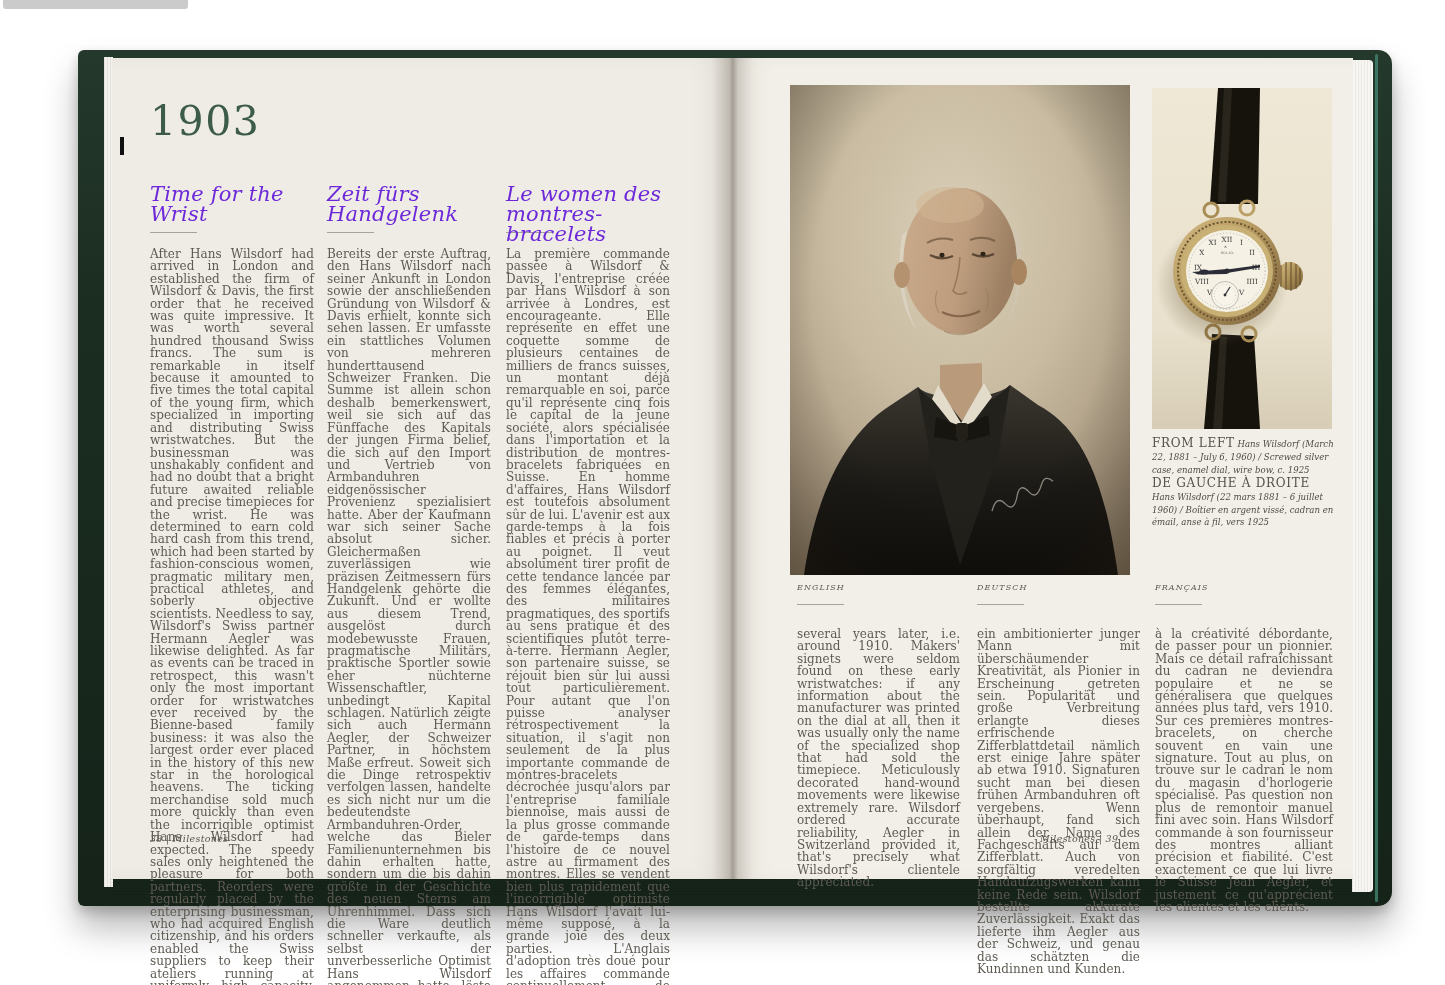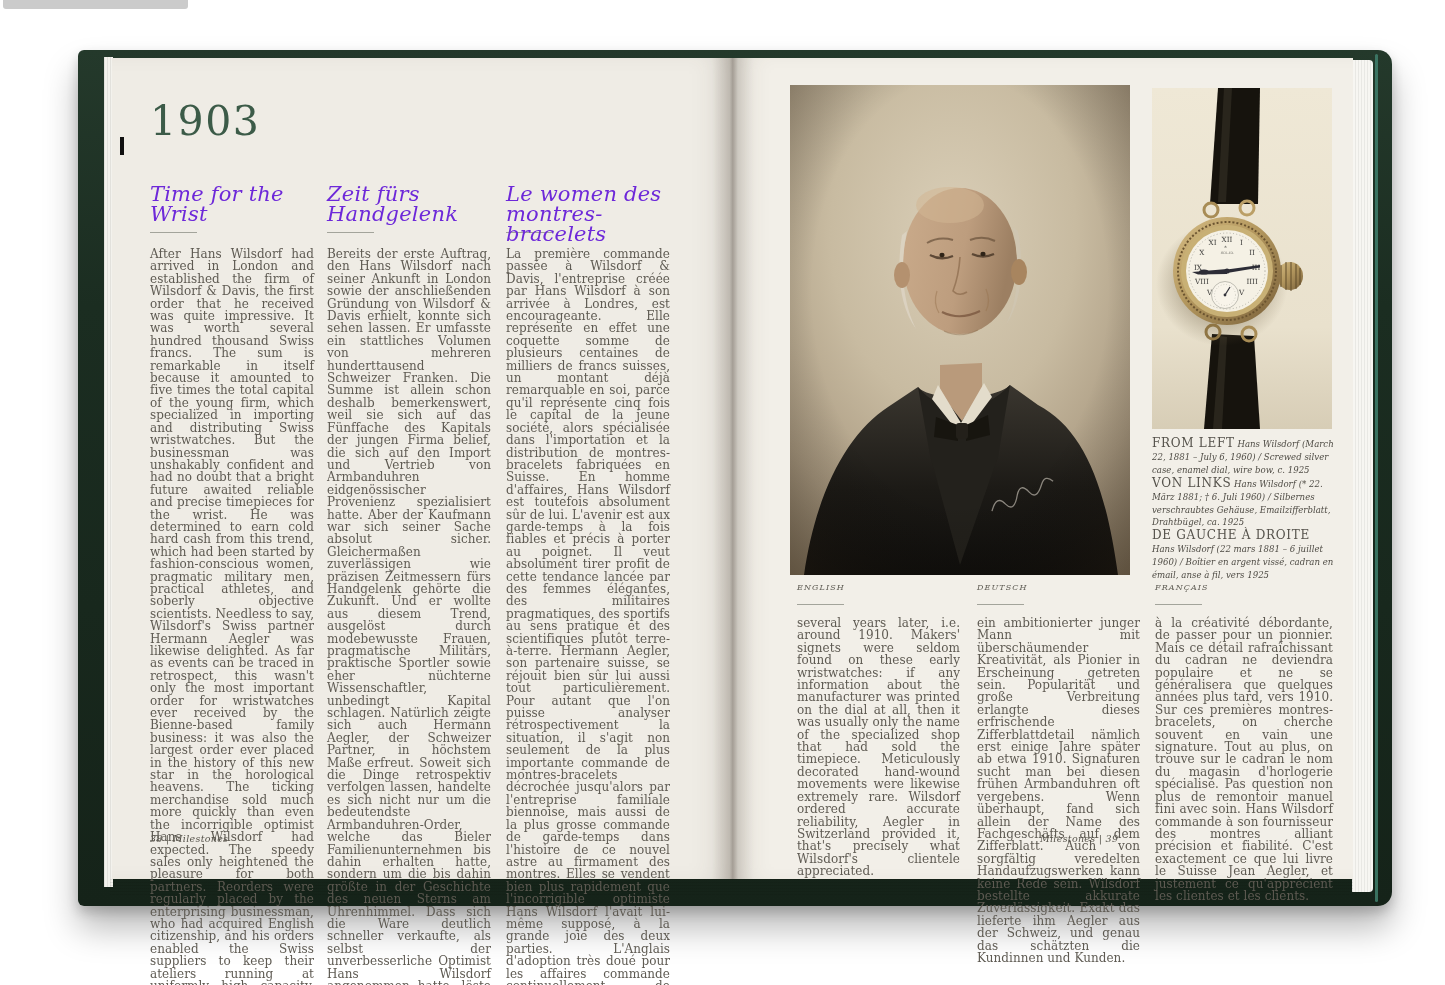--- a/index.html
+++ b/index.html
@@ -38,21 +38,21 @@
   .rule{width:47px;height:0;border-top:1px solid #a3a49b;}
   .body-text{margin-top:15px;font-size:12px;line-height:12.4px;color:#5e5a52;text-align:justify;letter-spacing:.05px;}
   .footer{position:absolute;top:833px;font-style:italic;font-size:9.5px;color:#56534b;letter-spacing:.3px;}
   .footer-left{left:150px;}
   .footer-right{left:1040px;width:293px;}
   
   .rcol{position:absolute;top:583px;width:163px;}
   .r1{left:797px}.r2{left:977px}.r3{left:1155px;width:178px;}
   .lang-label{font-style:italic;font-size:8px;letter-spacing:1.1px;color:#5d5a52;}
   .rcol .rule{margin-top:12px;}
-  .rcol .body-text{margin-top:12px;}
+  .rcol .body-text{margin-top:23px;}
   
   .caption{position:absolute;left:1152px;top:437px;width:183px;font-size:8.6px;line-height:12.9px;color:#4e4b44;}
   .caption p{margin:0;}
   .cap-label{font-style:normal;letter-spacing:.7px;font-size:12px;color:#55524b;}
   .cap-text{font-style:italic;}
   
   .portrait{position:absolute;left:790px;top:85px;width:340px;height:490px;}
   .watchphoto{position:absolute;left:1152px;top:88px;width:180px;height:341px;}
 </style>
 </head>
@@ -216,21 +216,20 @@
 
   <polygon points="75,181 40,184 46,186.5 75,186" fill="#2c2c36"></polygon>
   <ellipse cx="52" cy="184" rx="5" ry="2.6" fill="#2c2c36"></ellipse>
   <polygon points="75,181.5 108,177 108,179.5 75,185" fill="#2c2c36"></polygon>
   <circle cx="75" cy="183" r="2.6" fill="#2c2c36"></circle>
 </svg>
 </div>
 
 <div class="caption">
   <p><span class="cap-label">FROM LEFT</span> <span class="cap-text">Hans Wilsdorf (March 22, 1881 – July 6, 1960) / Screwed silver case, enamel dial, wire bow, c. 1925</span></p>
-  <p><span class="cap-label">VON LINKS</span> <span class="cap-text">Hans Wilsdorf (* 22. März 1881; † 6. Juli 1960) / Silbernes verschraubtes Gehäuse, Emailzifferblatt, Drahtbügel, ca. 1925</span></p>
   <p><span class="cap-label">DE GAUCHE À DROITE</span> <span class="cap-text">Hans Wilsdorf (22 mars 1881 – 6 juillet 1960) / Boîtier en argent vissé, cadran en émail, anse à fil, vers 1925</span></p>
 </div>
 
 <div class="rcol r1">
   <div class="lang-label">ENGLISH</div>
   <div class="rule"></div>
   <div class="body-text">several years later, i.e. around 1910. Makers' signets were seldom found on these early wristwatches: if any information about the manufacturer was printed on the dial at all, then it was usually only the name of the specialized shop that had sold the timepiece. Meticulously decorated hand-wound movements were likewise extremely rare. Wilsdorf ordered accurate reliability, Aegler in Switzerland provided it, that's precisely what Wilsdorf's clientele appreciated.</div>
 </div>
 <div class="rcol r2">
   <div class="lang-label">DEUTSCH</div>

